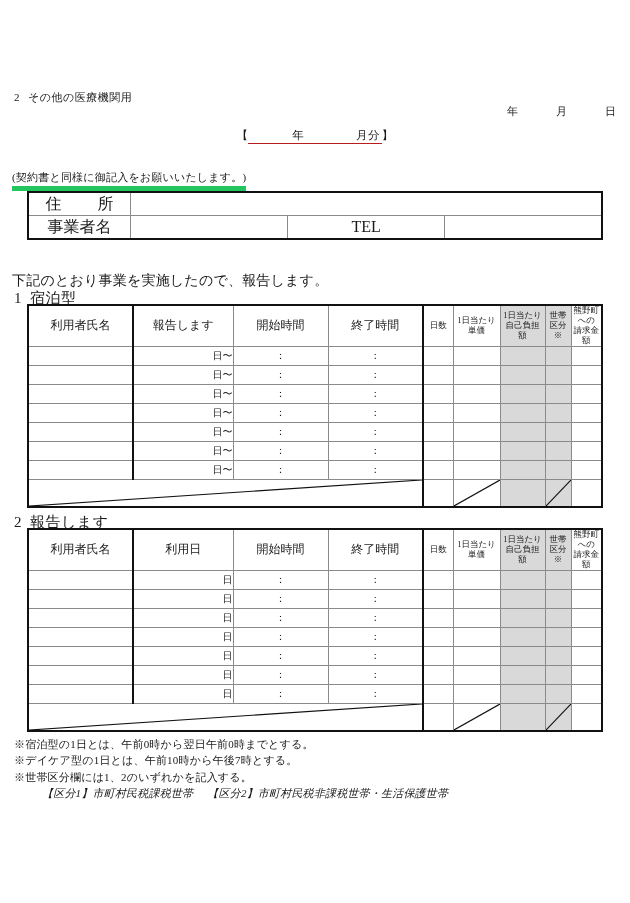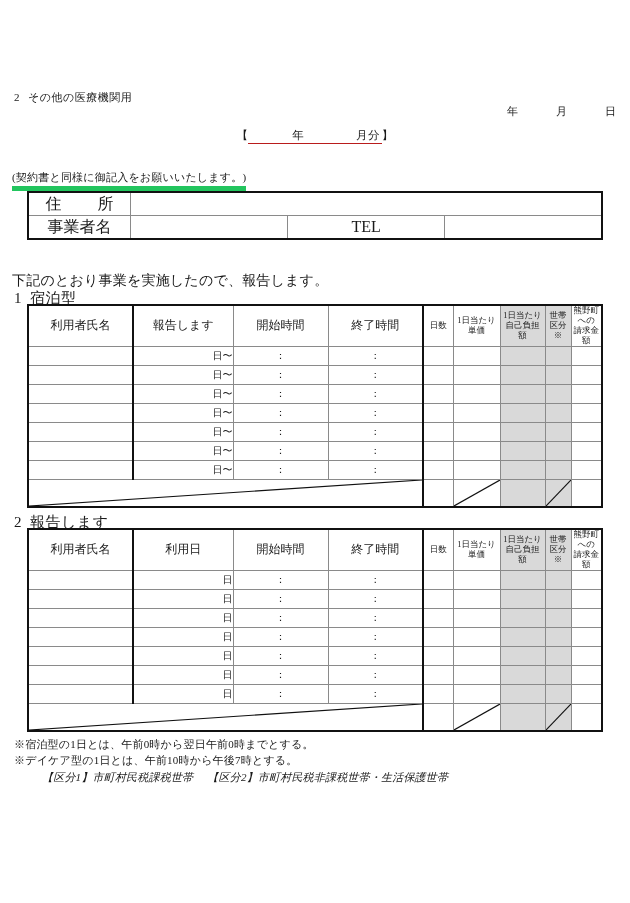--- a/index.html
+++ b/index.html
@@ -534,16 +534,17 @@
           </svg>
         </td>
         <td></td>
       </tr>
     </tfoot>
   </table>
 
   <div class="footnotes">
     <div>※宿泊型の1日とは、午前0時から翌日午前0時までとする。</div>
     <div>※デイケア型の1日とは、午前10時から午後7時とする。</div>
+    <div>※世帯区分欄には1、2のいずれかを記入する。</div>
     <div class="indent"><span>【区分1】</span><span>市町村民税課税世帯</span><span class="kubun-gap"></span><span>【区分2】</span><span>市町村民税非課税世帯・生活保護世帯</span></div>
   </div>
 
 </div>
 
 </body></html>

